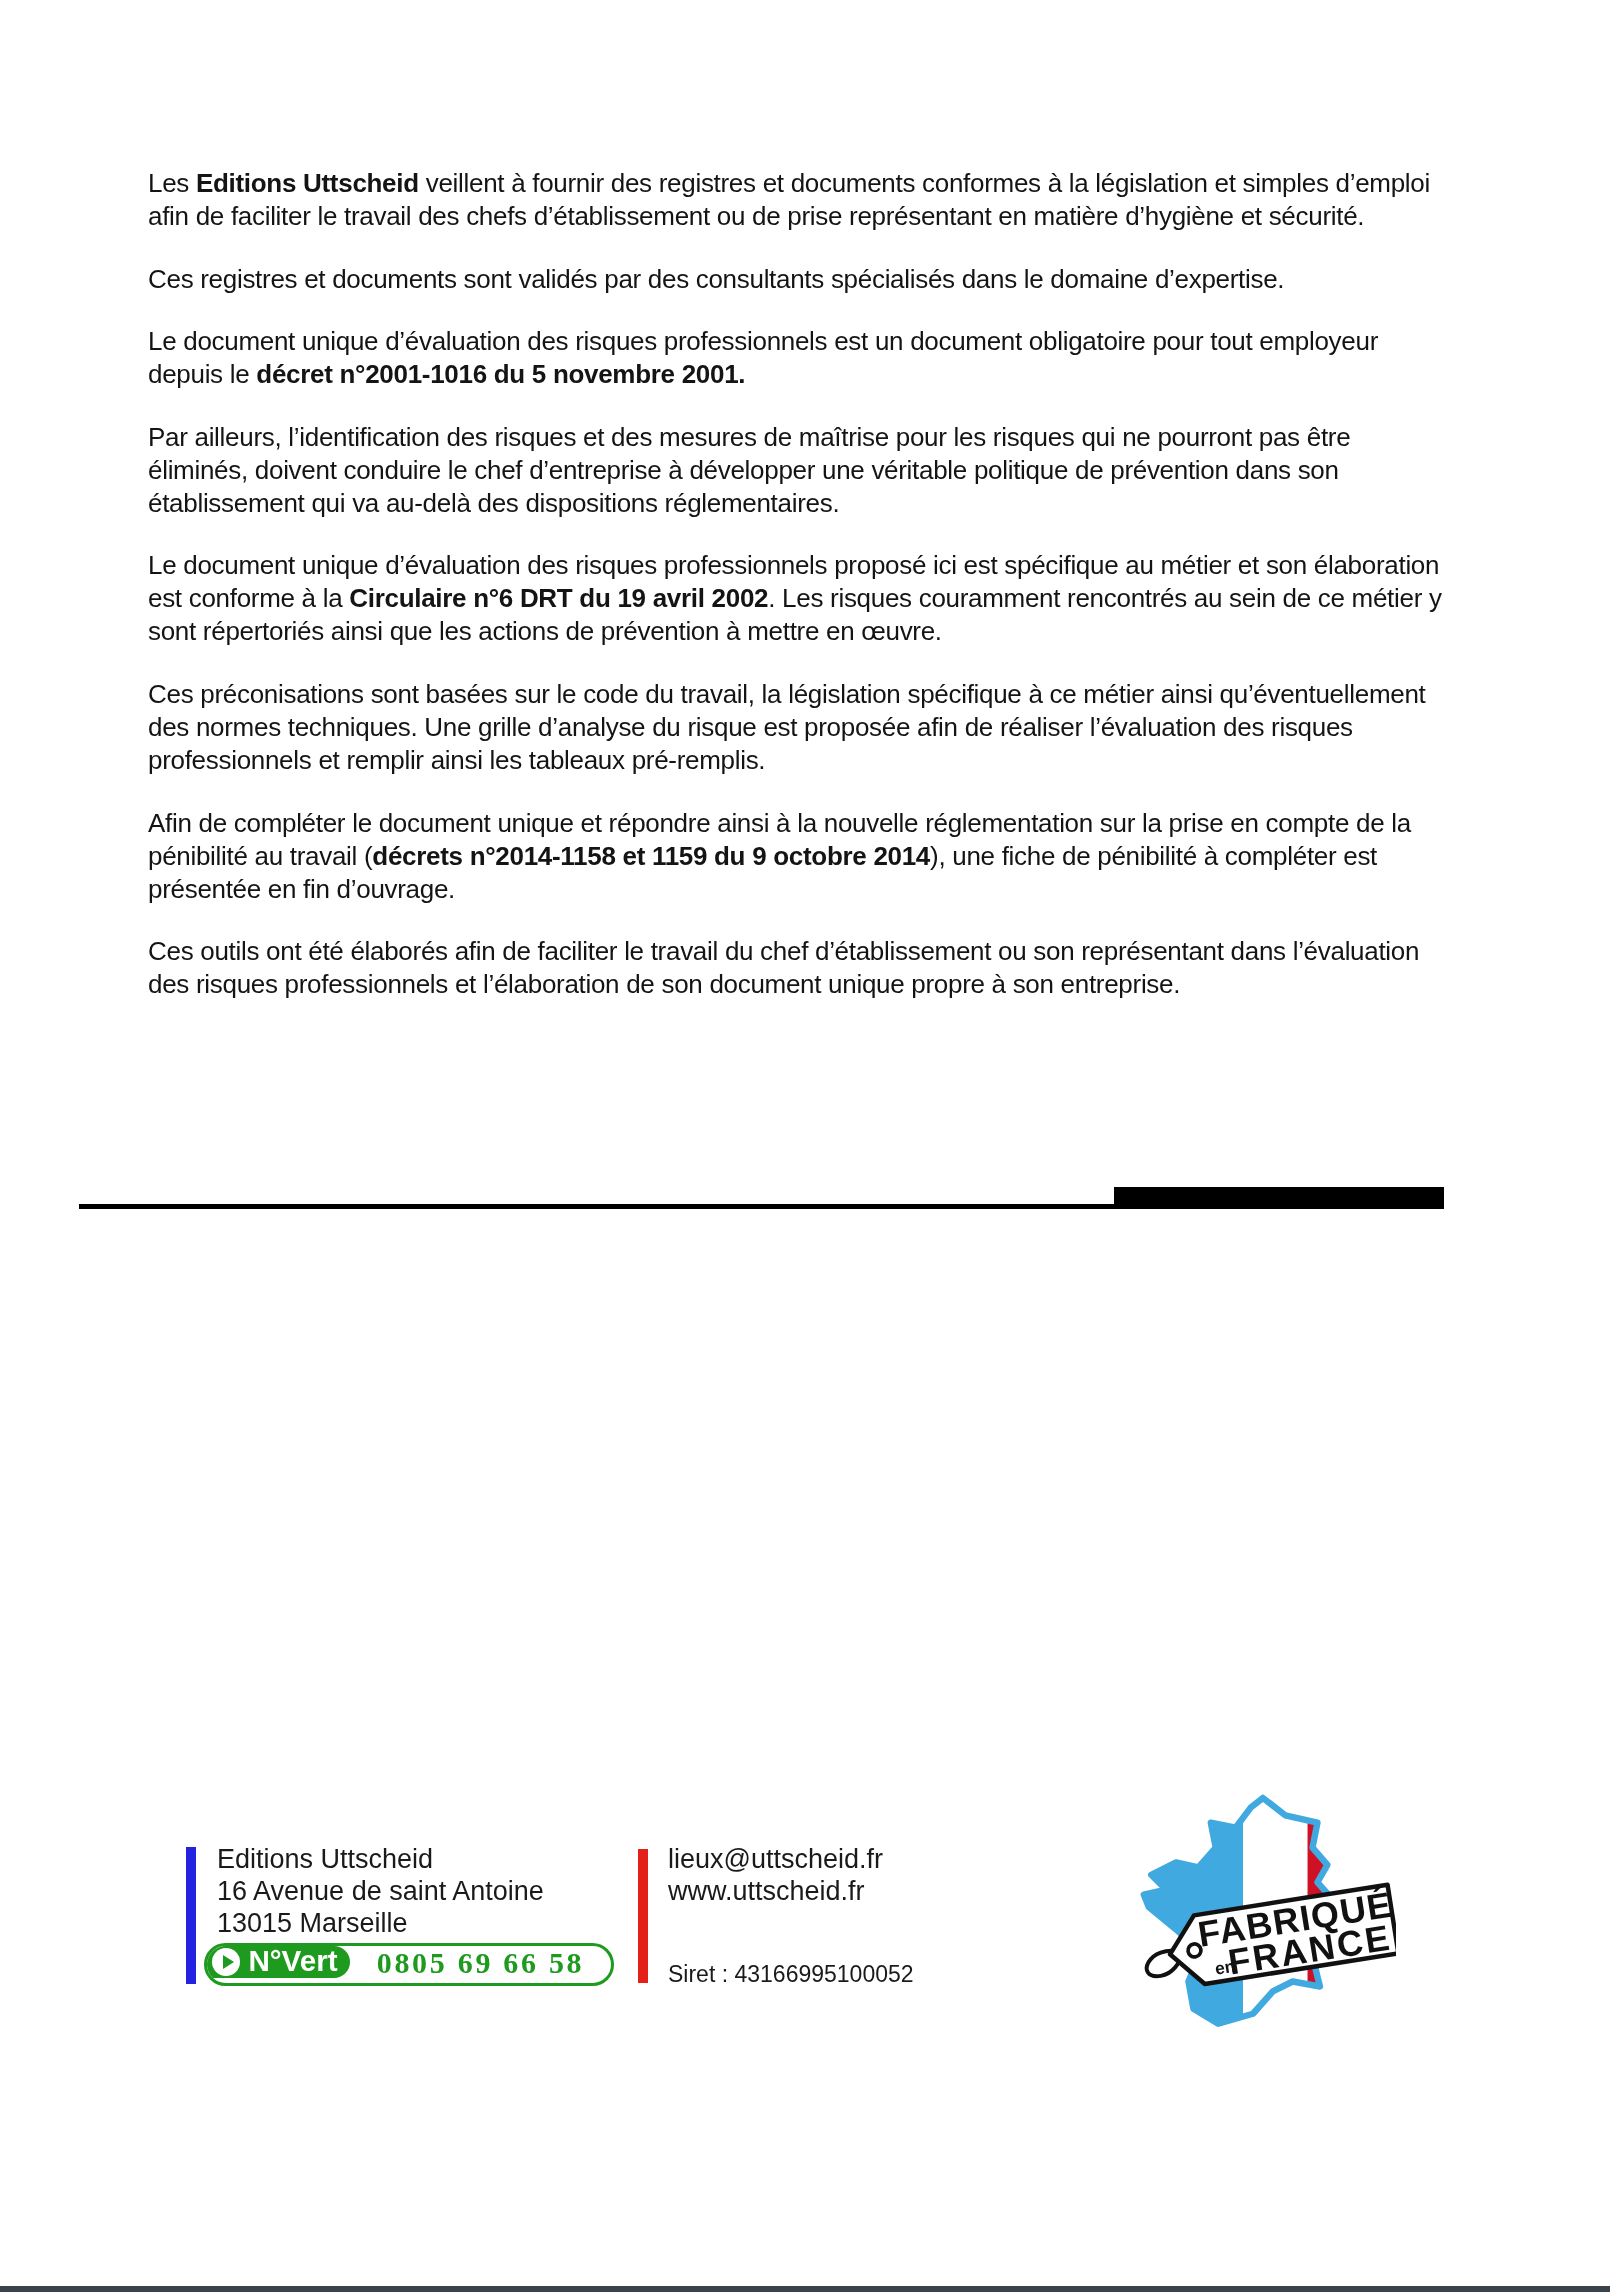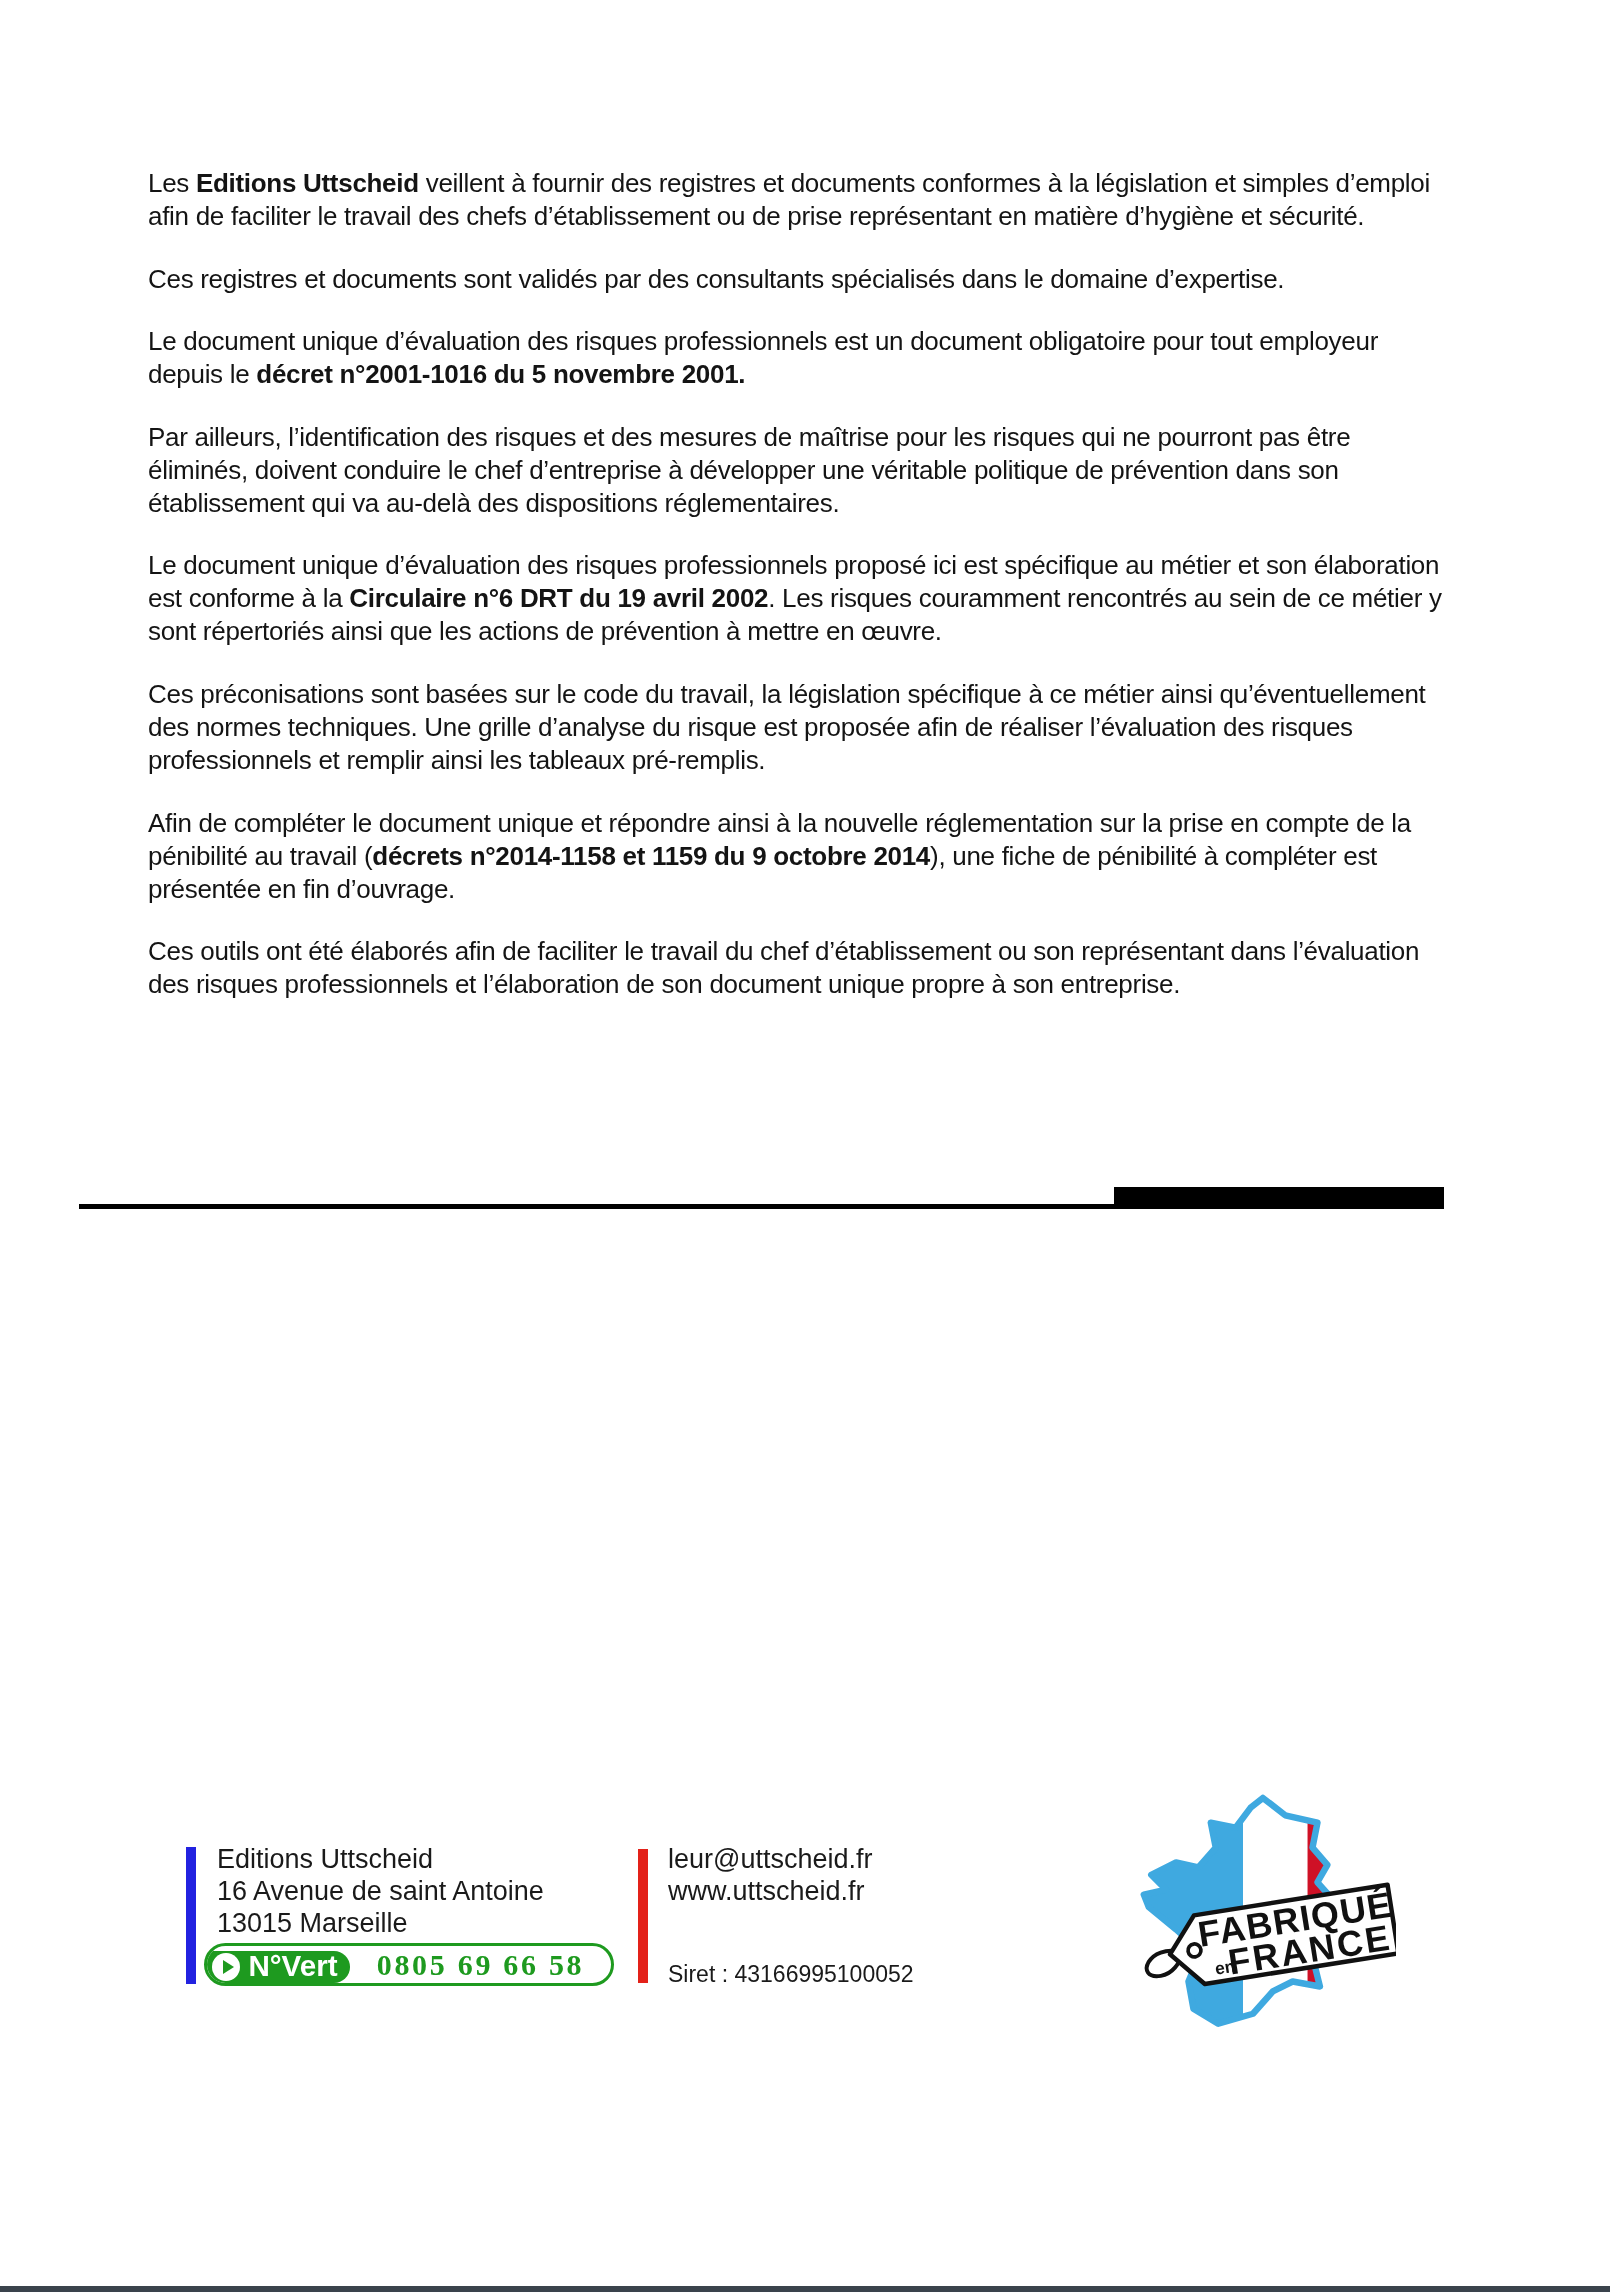--- a/index.html
+++ b/index.html
@@ -34,21 +34,21 @@
   }
   .siret {
     position:absolute; left:668px; top:1961px;
     font-size:23px; color:#1a1a1a;
   }
 
   
   .badge {
     position:absolute; left:204px; top:1943px; width:410px; height:43px;
     box-sizing:border-box; border:3.6px solid var(--green,#1e9a1f); border-radius:23px;
-    background:#fff; display:flex; align-items:flex-end; overflow:hidden;
+    background:#fff; display:flex; align-items:flex-start; overflow:hidden;
   }
   .badge-left {
     background:var(--green,#1e9a1f); border-radius:0 19.7px 19.7px 0;
     display:flex; align-items:center; padding:0 12.5px 0 5.4px; gap:8px;
   }
   .badge-circle {
     width:28px; height:28px; border-radius:50%; background:#fff;
     display:flex; align-items:center; justify-content:center; flex:0 0 auto;
   }
   .badge-triangle {
@@ -105,21 +105,21 @@
         <div class="badge-triangle"></div>
       </div>
       <span class="badge-label">N°Vert</span>
     </div>
     <div class="badge-number">0805 69 66 58</div>
   </div>
 
   <div class="bar-red"></div>
 
   <div class="contact">
-    <div>leur@uttscheid.fr</div>
+    <div>lieux@uttscheid.fr</div>
     <div>www.uttscheid.fr</div>
   </div>
 
   <div class="siret">Siret : 43166995100052</div>
 
   <div class="fr-logo">
     <svg viewBox="-16 -2 116 104">
       <defs>
         <clipPath id="fr-clip">
           <path d="M48 2 L57 9 L70 12 L68 22 L74 29 L70 36 L78 45 L72 52 L76 60 L68 66 L71 78 L60 76 L52 80 L44 89 L30 93 L20 87 L18 76 L23 64 L13 55 L2 46 L0 41 L9 39 L3 33 L13 28 L22 30 L29 22 L27 12 L37 14 L43 6 Z"></path>

